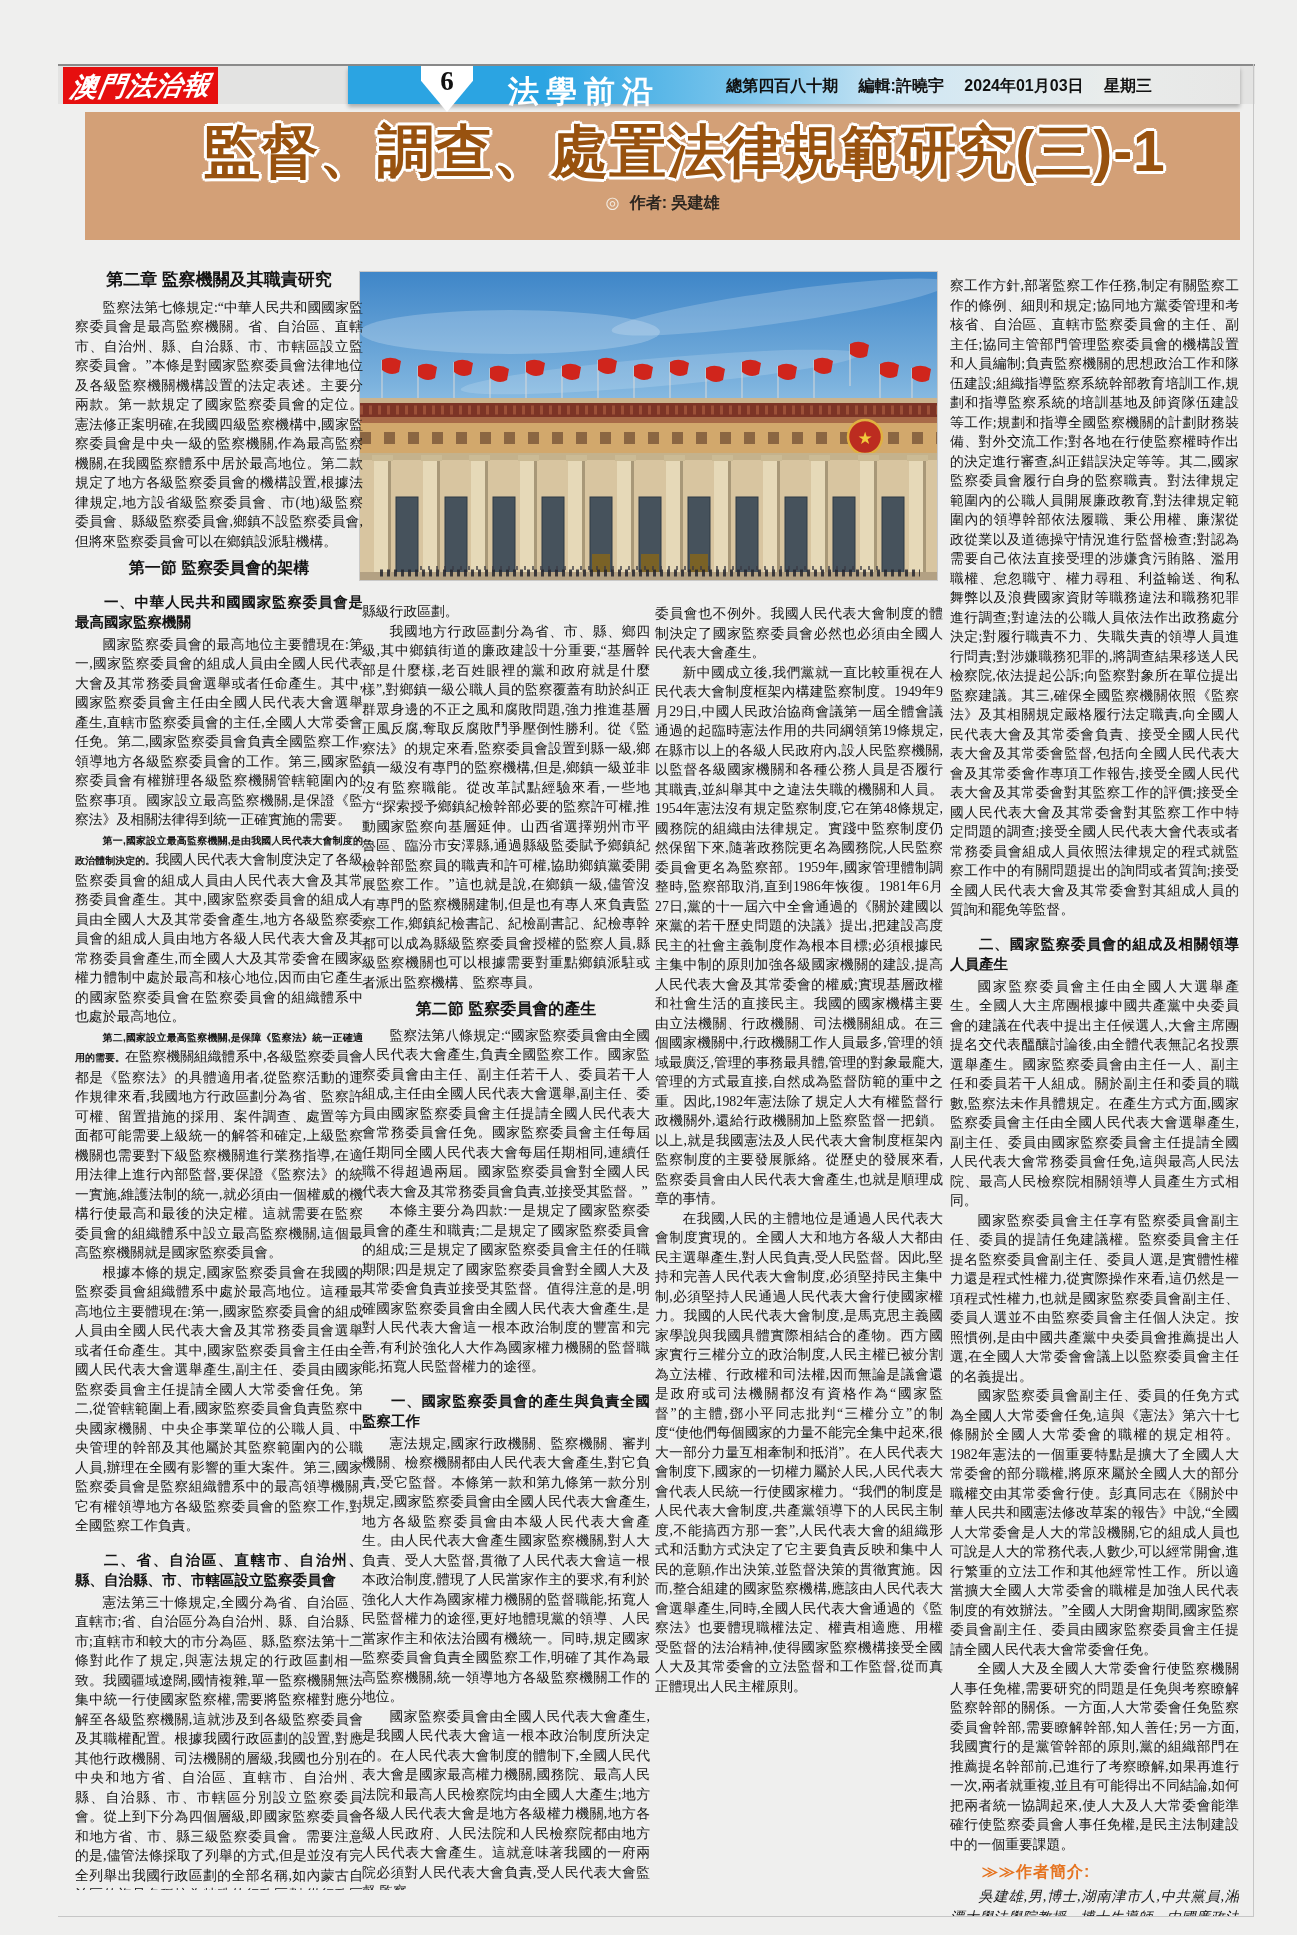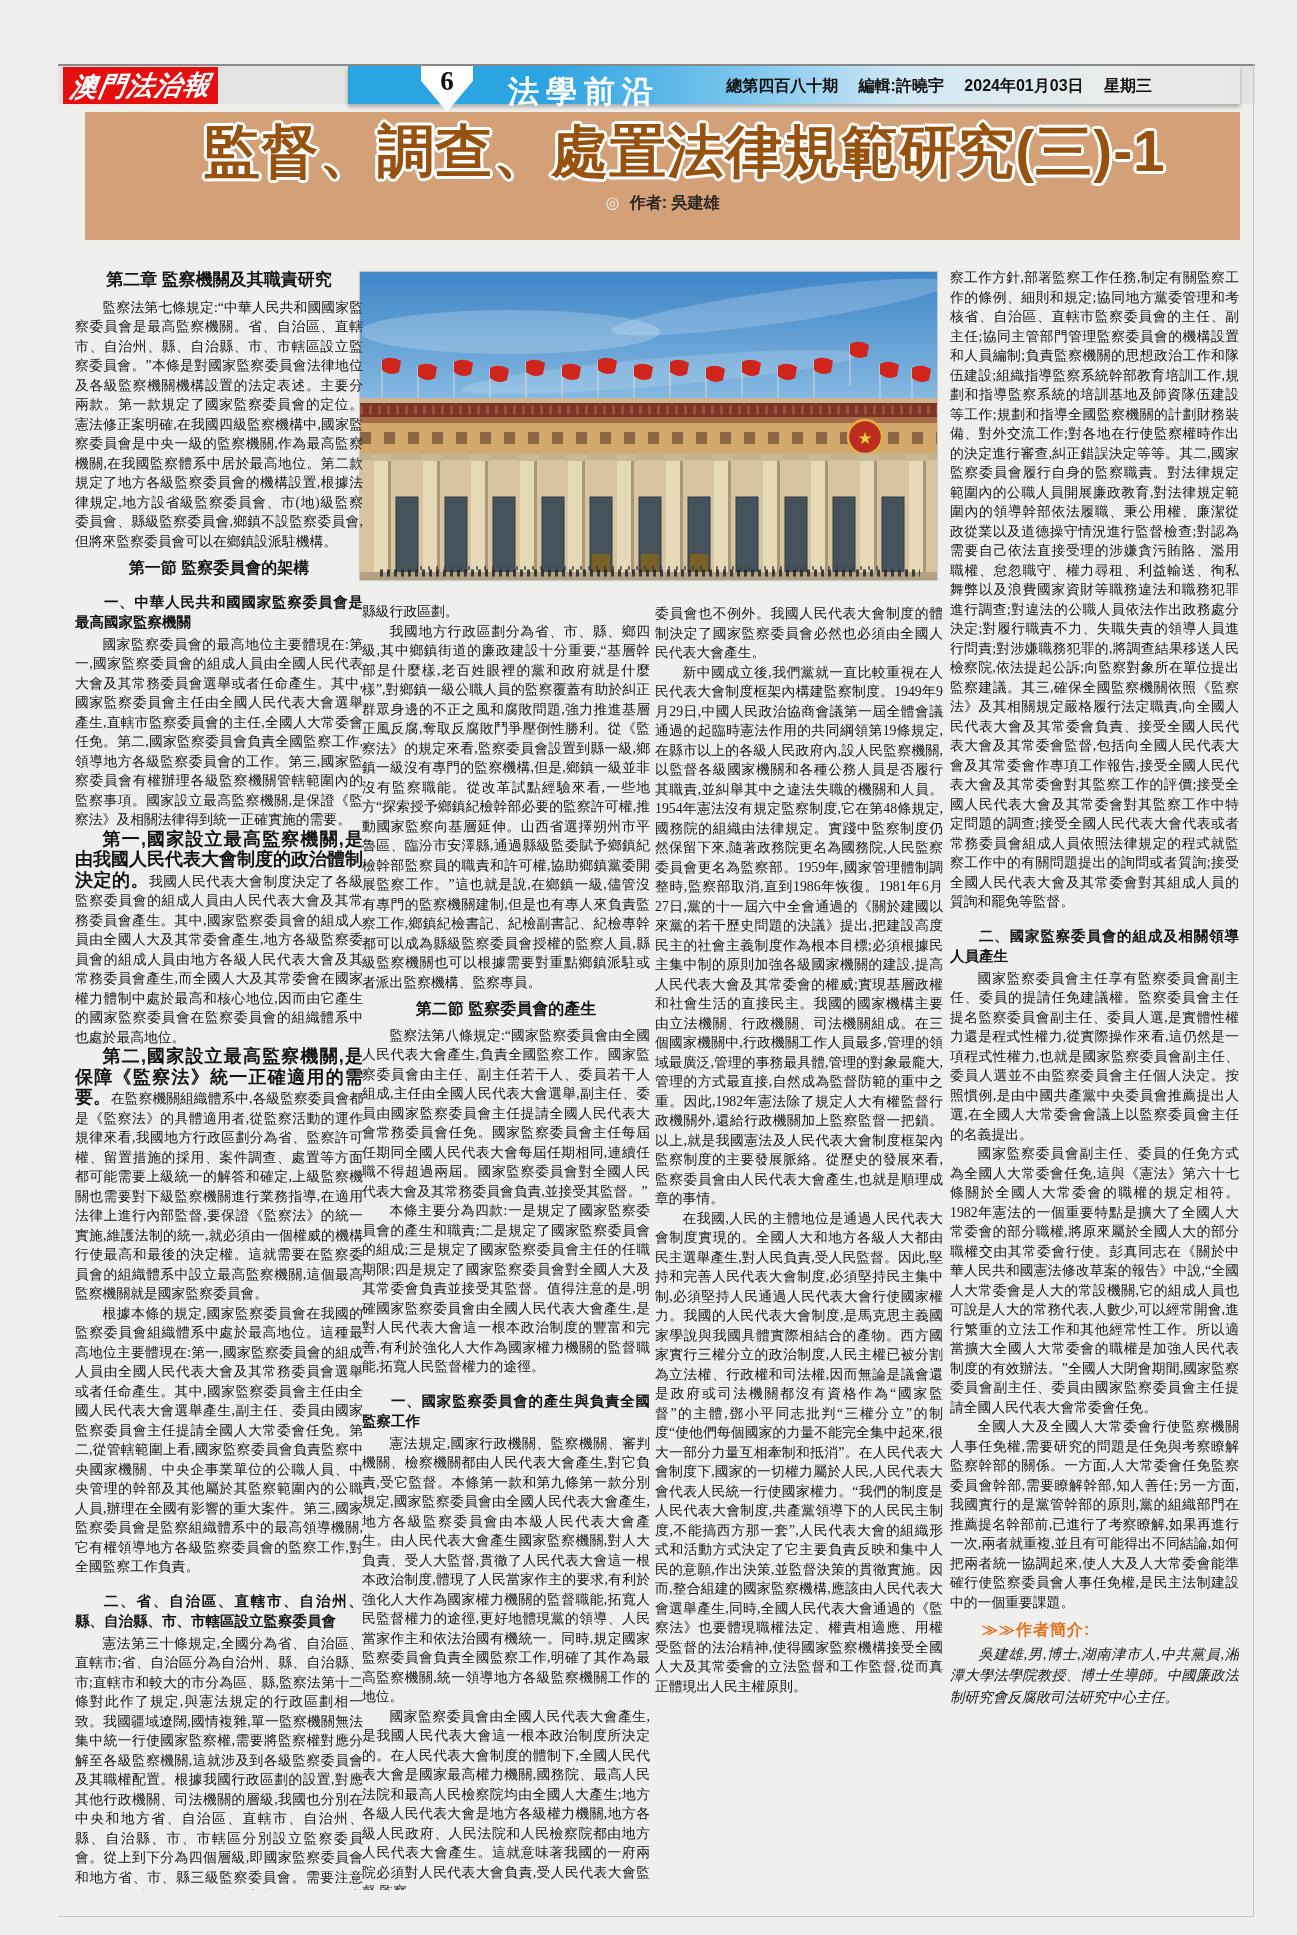--- a/index.html
+++ b/index.html
@@ -39,30 +39,30 @@
 
   
   #photo{position:absolute;left:360px;top:272px;width:577px;height:308px;outline:1px solid #c9c9c9;}
   #photo svg{display:block;}
 
   
   .col{position:absolute;overflow:hidden;text-align:justify;font-size:13.8px;line-height:19.5px;}
   #col1{left:75px; top:268px;width:288px;height:1622px;}
   #col2{left:362px;top:602px;width:288px;height:1288px;}
   #col3{left:655px;top:604px;width:288px;height:1286px;}
-  #col4{left:950px;top:268px;width:289px;height:1640px;}
+  #col4{left:950px;top:276px;width:289px;height:1640px;}
   .col p{margin:0;text-indent:2em;}
   .col p.cont{text-indent:0;}
   .h-chapter{font-family:"Liberation Sans","DejaVu Sans",sans-serif;font-weight:bold;font-size:17px;
              text-align:center;margin:2px 0 8px 0;}
   .h-section{font-family:"Liberation Sans","DejaVu Sans",sans-serif;font-weight:bold;font-size:16px;
              text-align:center;margin:7px 0 7px 0;}
   .h-sub{font-family:Liberation Serif, serif;font-weight:bold;font-size:14.5px;
              text-indent:2em;margin:14px 0 3px 0;line-height:20px;}
-  .lead{font-weight:bold;font-family:"Liberation Sans","DejaVu Sans",sans-serif;font-size:18px;}
+  .lead{font-weight:bold;font-family:"Liberation Sans","DejaVu Sans",sans-serif;font-size:10px;}
   .bio-title{color:#e5731f;font-family:"Liberation Sans",sans-serif;font-weight:bold;font-size:16px;
              text-indent:2em;margin:8px 0 4px 0;letter-spacing:1px;}
   .bio{font-style:italic;font-size:14.3px;line-height:21.5px;}
 
   
   #page-border-right{position:absolute;left:1253px;top:64px;width:1px;height:1853px;background:#c6c6c6;}
   #page-border-bottom{position:absolute;left:58px;top:1916px;width:1196px;height:1px;background:#c6c6c6;}
 </style>
 </head>
 <body>
@@ -236,20 +236,21 @@
       <p class="para">國家監察委員會由全國人民代表大會產生,是我國人民代表大會這一根本政治制度所決定的。在人民代表大會制度的體制下,全國人民代表大會是國家最高權力機關,國務院、最高人民法院和最高人民檢察院均由全國人大產生;地方各級人民代表大會是地方各級權力機關,地方各級人民政府、人民法院和人民檢察院都由地方人民代表大會產生。這就意味著我國的一府兩院必須對人民代表大會負責,受人民代表大會監督,監察</p>
     </div>
   <div id="col3" class="col">
       <p class="para cont">委員會也不例外。我國人民代表大會制度的體制決定了國家監察委員會必然也必須由全國人民代表大會產生。</p>
       <p class="para">新中國成立後,我們黨就一直比較重視在人民代表大會制度框架內構建監察制度。1949年9月29日,中國人民政治協商會議第一屆全體會議通過的起臨時憲法作用的共同綱領第19條規定,在縣市以上的各級人民政府內,設人民監察機關,以監督各級國家機關和各種公務人員是否履行其職責,並糾舉其中之違法失職的機關和人員。1954年憲法沒有規定監察制度,它在第48條規定,國務院的組織由法律規定。實踐中監察制度仍然保留下來,隨著政務院更名為國務院,人民監察委員會更名為監察部。1959年,國家管理體制調整時,監察部取消,直到1986年恢復。1981年6月27日,黨的十一屆六中全會通過的《關於建國以來黨的若干歷史問題的決議》提出,把建設高度民主的社會主義制度作為根本目標;必須根據民主集中制的原則加強各級國家機關的建設,提高人民代表大會及其常委會的權威;實現基層政權和社會生活的直接民主。我國的國家機構主要由立法機關、行政機關、司法機關組成。在三個國家機關中,行政機關工作人員最多,管理的領域最廣泛,管理的事務最具體,管理的對象最龐大,管理的方式最直接,自然成為監督防範的重中之重。因此,1982年憲法除了規定人大有權監督行政機關外,還給行政機關加上監察監督一把鎖。以上,就是我國憲法及人民代表大會制度框架內監察制度的主要發展脈絡。從歷史的發展來看,監察委員會由人民代表大會產生,也就是順理成章的事情。</p>
       <p class="para">在我國,人民的主體地位是通過人民代表大會制度實現的。全國人大和地方各級人大都由民主選舉產生,對人民負責,受人民監督。因此,堅持和完善人民代表大會制度,必須堅持民主集中制,必須堅持人民通過人民代表大會行使國家權力。我國的人民代表大會制度,是馬克思主義國家學說與我國具體實際相結合的產物。西方國家實行三權分立的政治制度,人民主權已被分割為立法權、行政權和司法權,因而無論是議會還是政府或司法機關都沒有資格作為“國家監督”的主體,鄧小平同志批判“三權分立”的制度“使他們每個國家的力量不能完全集中起來,很大一部分力量互相牽制和抵消”。在人民代表大會制度下,國家的一切權力屬於人民,人民代表大會代表人民統一行使國家權力。“我們的制度是人民代表大會制度,共產黨領導下的人民民主制度,不能搞西方那一套”,人民代表大會的組織形式和活動方式決定了它主要負責反映和集中人民的意願,作出決策,並監督決策的貫徹實施。因而,整合組建的國家監察機構,應該由人民代表大會選舉產生,同時,全國人民代表大會通過的《監察法》也要體現職權法定、權責相適應、用權受監督的法治精神,使得國家監察機構接受全國人大及其常委會的立法監督和工作監督,從而真正體現出人民主權原則。</p>
     </div>
   <div id="col4" class="col">
       <p class="para cont">察工作方針,部署監察工作任務,制定有關監察工作的條例、細則和規定;協同地方黨委管理和考核省、自治區、直轄市監察委員會的主任、副主任;協同主管部門管理監察委員會的機構設置和人員編制;負責監察機關的思想政治工作和隊伍建設;組織指導監察系統幹部教育培訓工作,規劃和指導監察系統的培訓基地及師資隊伍建設等工作;規劃和指導全國監察機關的計劃財務裝備、對外交流工作;對各地在行使監察權時作出的決定進行審查,糾正錯誤決定等等。其二,國家監察委員會履行自身的監察職責。對法律規定範圍內的公職人員開展廉政教育,對法律規定範圍內的領導幹部依法履職、秉公用權、廉潔從政從業以及道德操守情況進行監督檢查;對認為需要自己依法直接受理的涉嫌貪污賄賂、濫用職權、怠忽職守、權力尋租、利益輸送、徇私舞弊以及浪費國家資財等職務違法和職務犯罪進行調查;對違法的公職人員依法作出政務處分決定;對履行職責不力、失職失責的領導人員進行問責;對涉嫌職務犯罪的,將調查結果移送人民檢察院,依法提起公訴;向監察對象所在單位提出監察建議。其三,確保全國監察機關依照《監察法》及其相關規定嚴格履行法定職責,向全國人民代表大會及其常委會負責、接受全國人民代表大會及其常委會監督,包括向全國人民代表大會及其常委會作專項工作報告,接受全國人民代表大會及其常委會對其監察工作的評價;接受全國人民代表大會及其常委會對其監察工作中特定問題的調查;接受全國人民代表大會代表或者常務委員會組成人員依照法律規定的程式就監察工作中的有關問題提出的詢問或者質詢;接受全國人民代表大會及其常委會對其組成人員的質詢和罷免等監督。</p>
       <div class="h-sub">二、國家監察委員會的組成及相關領導人員產生</div>
+      <p class="para">國家監察委員會主任由全國人大選舉產生。全國人大主席團根據中國共產黨中央委員會的建議在代表中提出主任候選人,大會主席團提名交代表醞釀討論後,由全體代表無記名投票選舉產生。國家監察委員會由主任一人、副主任和委員若干人組成。關於副主任和委員的職數,監察法未作具體規定。在產生方式方面,國家監察委員會主任由全國人民代表大會選舉產生,副主任、委員由國家監察委員會主任提請全國人民代表大會常務委員會任免,這與最高人民法院、最高人民檢察院相關領導人員產生方式相同。</p>
       <p class="para">國家監察委員會主任享有監察委員會副主任、委員的提請任免建議權。監察委員會主任提名監察委員會副主任、委員人選,是實體性權力還是程式性權力,從實際操作來看,這仍然是一項程式性權力,也就是國家監察委員會副主任、委員人選並不由監察委員會主任個人決定。按照慣例,是由中國共產黨中央委員會推薦提出人選,在全國人大常委會會議上以監察委員會主任的名義提出。</p>
       <p class="para">國家監察委員會副主任、委員的任免方式為全國人大常委會任免,這與《憲法》第六十七條關於全國人大常委會的職權的規定相符。1982年憲法的一個重要特點是擴大了全國人大常委會的部分職權,將原來屬於全國人大的部分職權交由其常委會行使。彭真同志在《關於中華人民共和國憲法修改草案的報告》中說,“全國人大常委會是人大的常設機關,它的組成人員也可說是人大的常務代表,人數少,可以經常開會,進行繁重的立法工作和其他經常性工作。所以適當擴大全國人大常委會的職權是加強人民代表制度的有效辦法。”全國人大閉會期間,國家監察委員會副主任、委員由國家監察委員會主任提請全國人民代表大會常委會任免。</p>
       <p class="para">全國人大及全國人大常委會行使監察機關人事任免權,需要研究的問題是任免與考察瞭解監察幹部的關係。一方面,人大常委會任免監察委員會幹部,需要瞭解幹部,知人善任;另一方面,我國實行的是黨管幹部的原則,黨的組織部門在推薦提名幹部前,已進行了考察瞭解,如果再進行一次,兩者就重複,並且有可能得出不同結論,如何把兩者統一協調起來,使人大及人大常委會能準確行使監察委員會人事任免權,是民主法制建設中的一個重要課題。</p>
       <div class="bio-title">≫≫作者簡介:</div>
       <p class="bio">吳建雄,男,博士,湖南津市人,中共黨員,湘潭大學法學院教授、博士生導師。中國廉政法制研究會反腐敗司法研究中心主任。</p>
     </div>
 
   <div id="page-border-right"></div>
   <div id="page-border-bottom"></div>
 </div>

